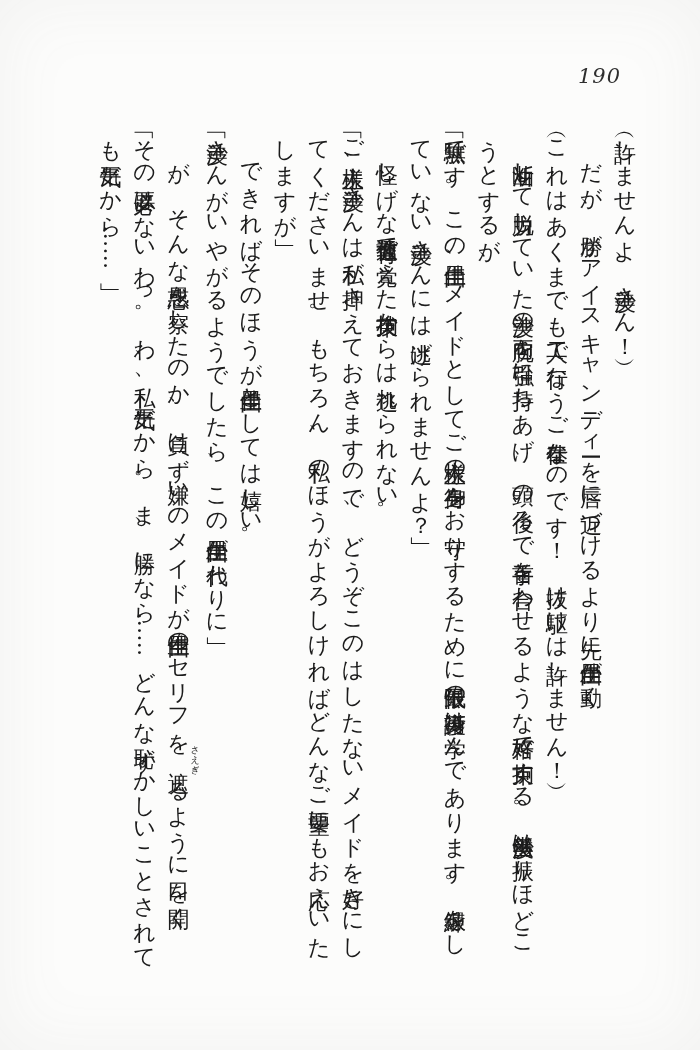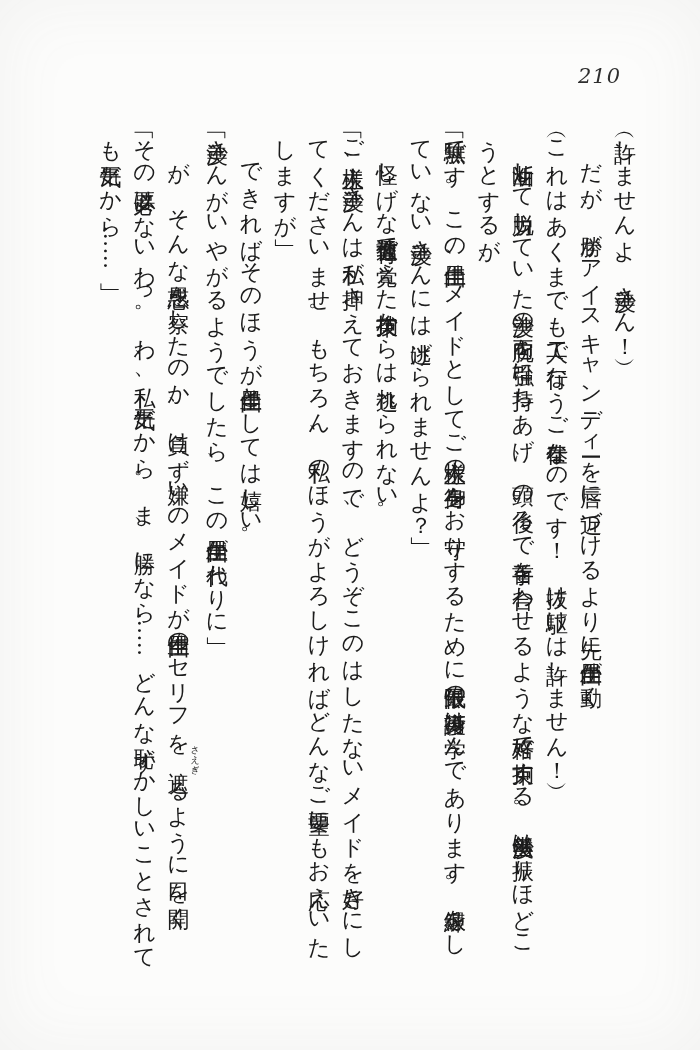--- a/index.html
+++ b/index.html
@@ -57,21 +57,21 @@
   rt {
     font-size: 9px;
     letter-spacing: 0;
     color: var(--ink, #1b1b1b);
   }
 </style>
 </head>
 <body>
 
 <div class="page">
-  <div class="page-number">210</div>
+  <div class="page-number">190</div>
   <div class="text-block">
       <p class="para">（許しませんよ、美沙さん！）</p>
       <p class="para indent">だが、勝がアイスキャンディーを唇に近づけるより先に由佳里が動く。</p>
       <p class="para">（これはあくまでも二人で行なうご奉仕なのです！　抜け駆けは許しません！）</p>
       <p class="para indent">油断して脱力していた美沙の両腕を強引に持ちあげ、頭の後ろで手首を合わせるような格好で拘束する。当然美沙は振りほどこうとするが、</p>
       <p class="para">「無駄です。この由佳里、メイドとしてご主人様の御身をお守りするために最低限の護身術は学んであります。鍛練をしていない美沙さんには逃げられませんよ？」</p>
       <p class="para indent">怪しげな通信教育で覚えた拘束技からは逃れられない。</p>
       <p class="para">「ご主人様、美沙さんは私が押さえておきますので、どうぞこのはしたないメイドを好きにしてくださいませ。もちろん、私のほうがよろしければどんなご要望にもお応えいたしますが」</p>
       <p class="para indent">できればそのほうが由佳里としては嬉しい。</p>
       <p class="para">「美沙さんがいやがるようでしたら、この由佳里が代わりに」</p>

